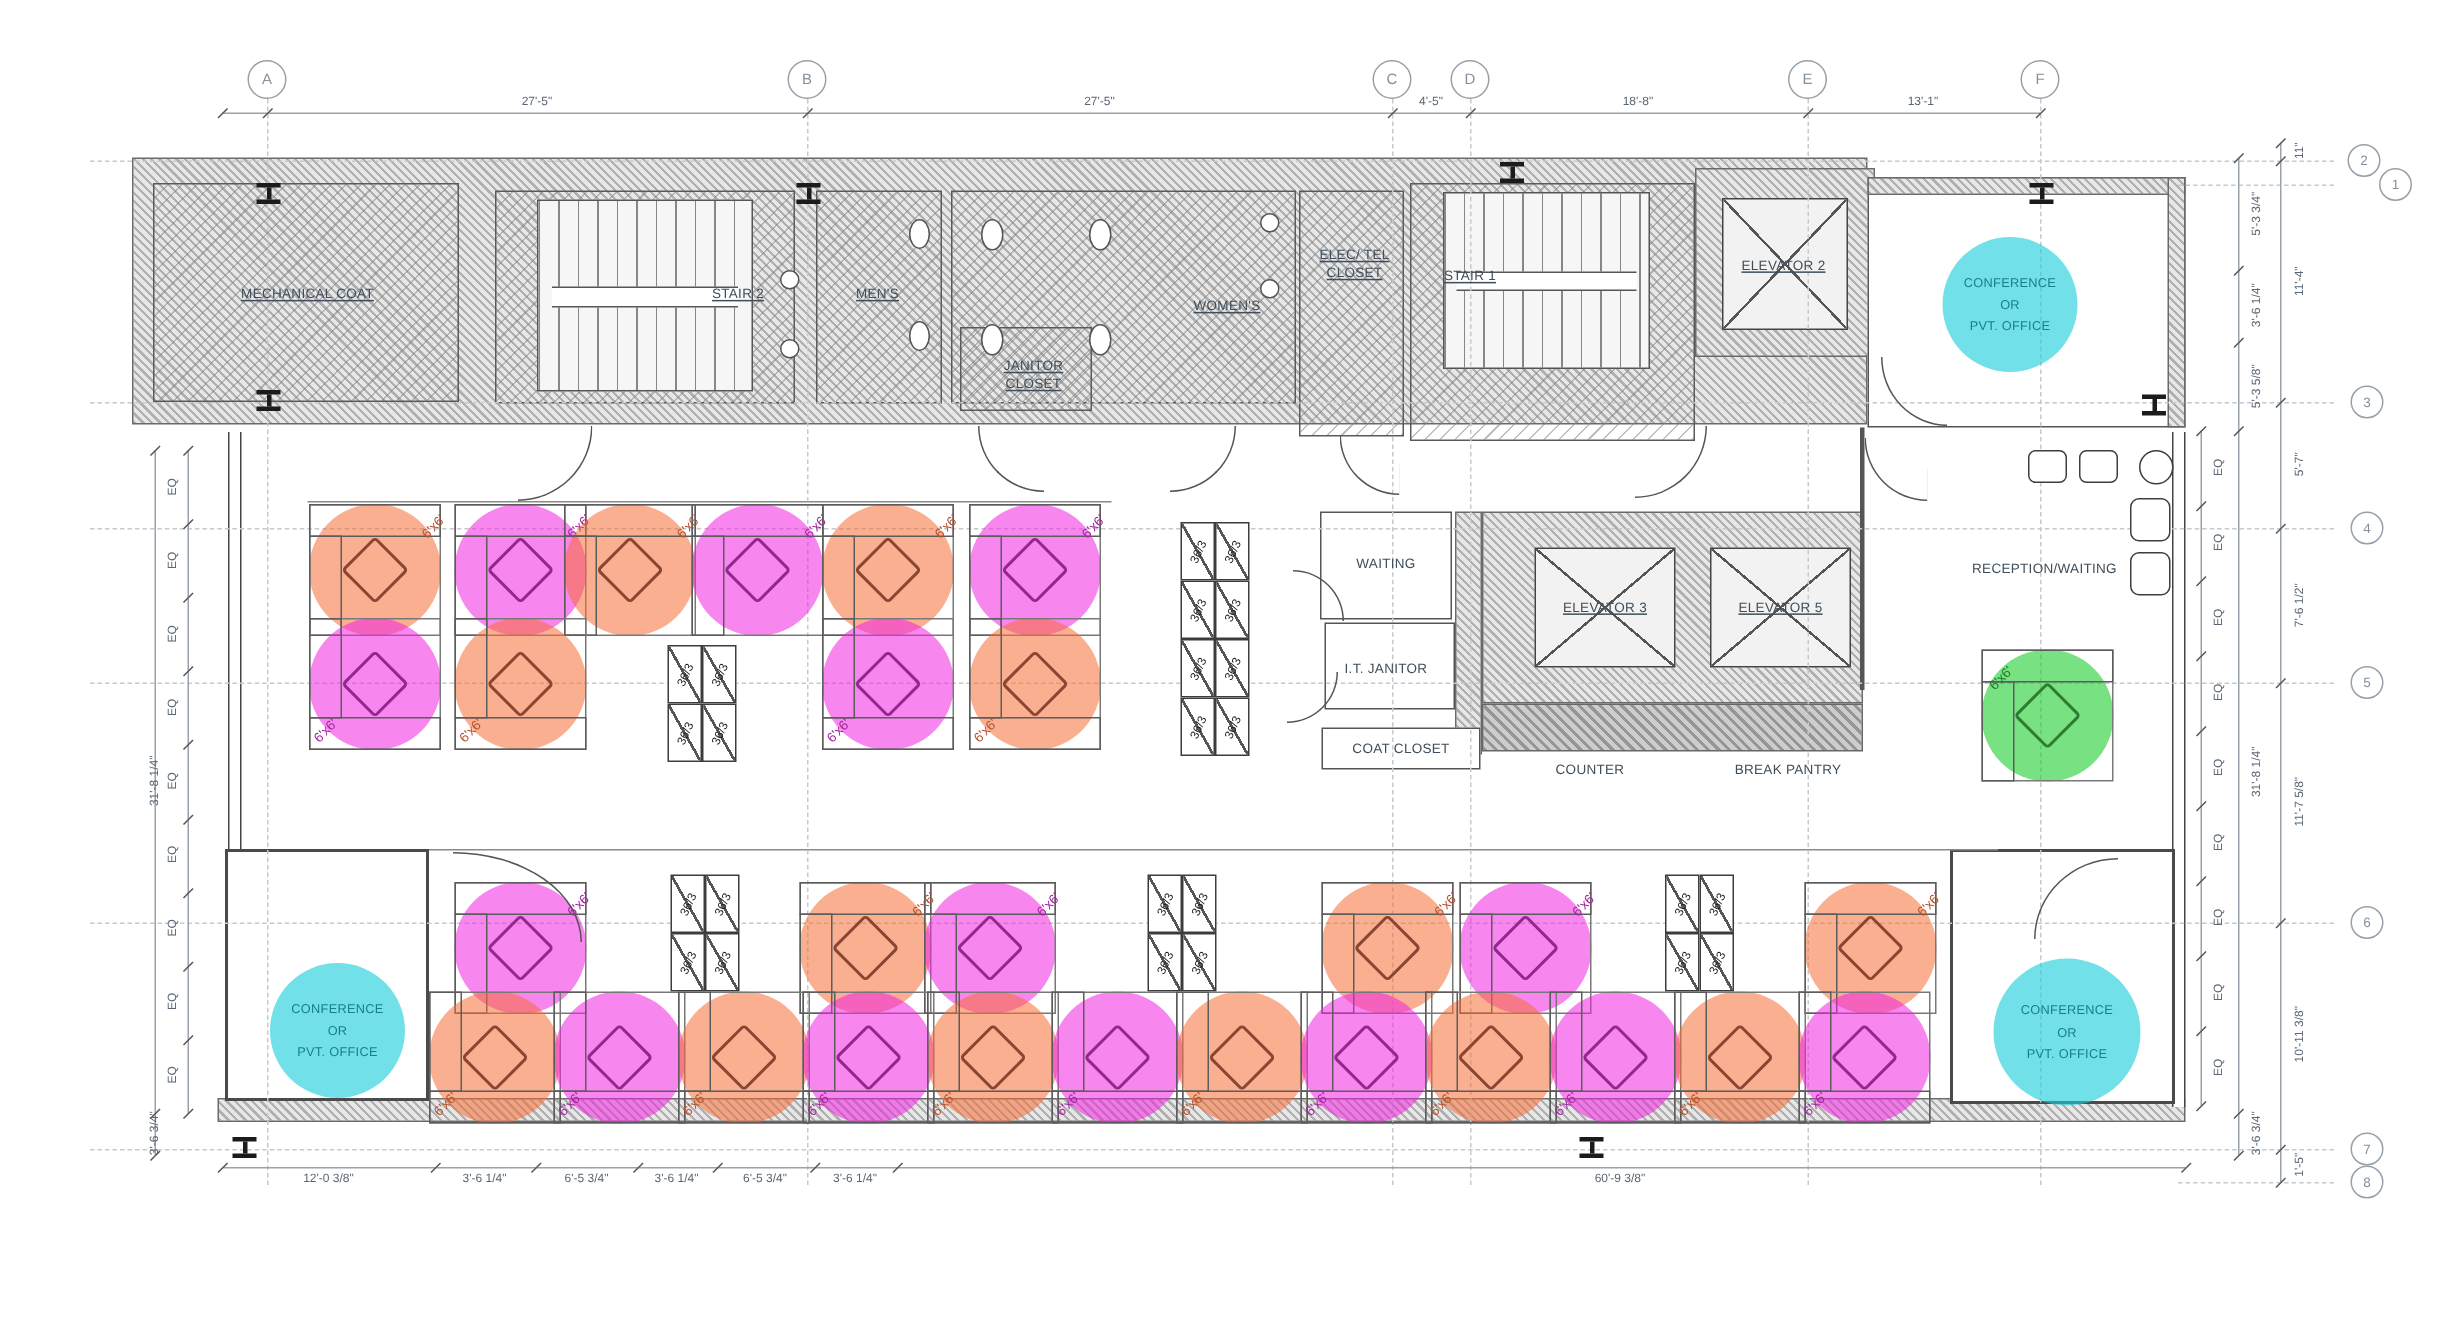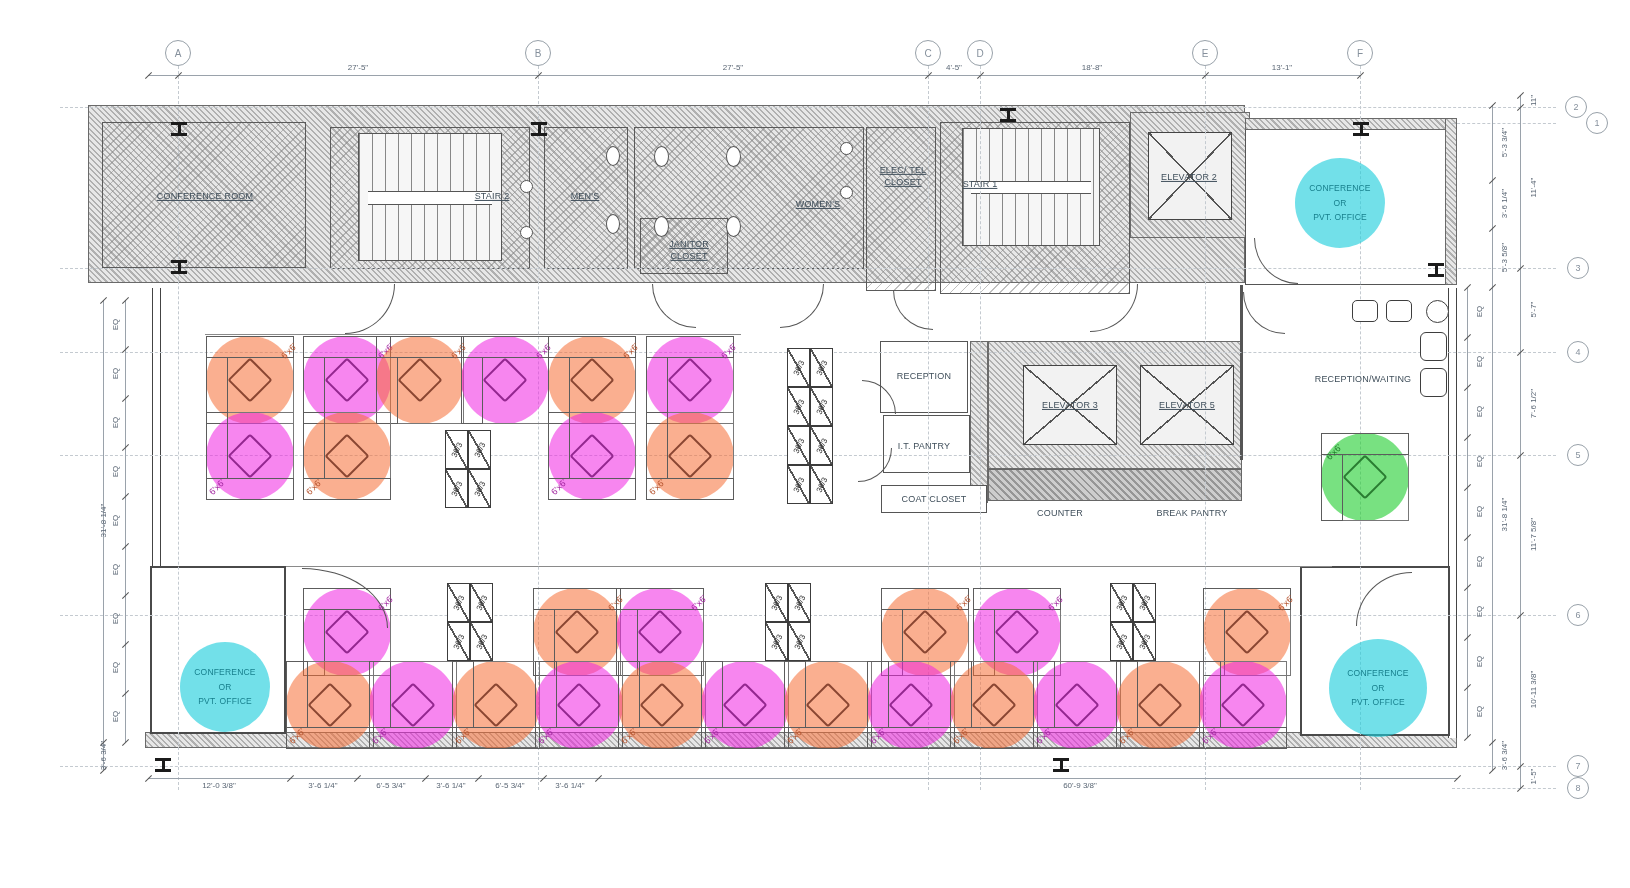--- a/index.html
+++ b/index.html
@@ -106,38 +106,38 @@
   <div class="abs fix" style="left:726px;top:216px;width:15px;height:21px;border-radius:50%"></div>
   <div class="abs fix" style="left:840px;top:142px;width:13px;height:13px;border-radius:50%"></div>
   <div class="abs fix" style="left:840px;top:186px;width:13px;height:13px;border-radius:50%"></div>
 
   <div class="furn" style="left:1352px;top:300px;width:26px;height:22px;border-radius:5px"></div>
   <div class="furn" style="left:1386px;top:300px;width:26px;height:22px;border-radius:5px"></div>
   <div class="furn" style="left:1426px;top:300px;width:23px;height:23px;border-radius:50%"></div>
   <div class="furn" style="left:1420px;top:332px;width:27px;height:29px;border-radius:6px"></div>
   <div class="furn" style="left:1420px;top:368px;width:27px;height:29px;border-radius:6px"></div>
 
-  <div class="rlbl" style="left:205px;top:196px">CONFERENCE ROOM</div>
+  <div class="rlbl" style="left:205px;top:196px">MECHANICAL COAT</div>
   <div class="rlbl" style="left:492px;top:196px">STAIR 2</div>
   <div class="rlbl" style="left:585px;top:196px">MEN'S</div>
   <div class="rlbl" style="left:689px;top:250px">
     <span style="display:block">JANITOR</span>
     <span style="display:block">CLOSET</span>
   </div>
   <div class="rlbl" style="left:818px;top:204px">WOMEN'S</div>
   <div class="rlbl" style="left:903px;top:176px">
     <span style="display:block">ELEC/ TEL</span>
     <span style="display:block">CLOSET</span>
   </div>
   <div class="rlbl" style="left:980px;top:184px">STAIR 1</div>
   <div class="rlbl" style="left:1189px;top:177px">ELEVATOR 2</div>
   <div class="rlbl" style="left:1070px;top:405px">ELEVATOR 3</div>
   <div class="rlbl" style="left:1187px;top:405px">ELEVATOR 5</div>
-  <div class="rlbl nu" style="left:924px;top:376px">RECEPTION</div>
-  <div class="rlbl nu" style="left:924px;top:446px">I.T. PANTRY</div>
+  <div class="rlbl nu" style="left:924px;top:376px">WAITING</div>
+  <div class="rlbl nu" style="left:924px;top:446px">I.T. JANITOR</div>
   <div class="rlbl nu" style="left:934px;top:499px">COAT CLOSET</div>
   <div class="rlbl nu" style="left:1060px;top:513px">COUNTER</div>
   <div class="rlbl nu" style="left:1192px;top:513px">BREAK PANTRY</div>
   <div class="rlbl nu" style="left:1363px;top:379px">RECEPTION/WAITING</div>
 
 <div class="gl-v" style="left: 178px; top: 66px; height: 724px;"></div>
     <div class="bub" style="left: 165px; top: 40px; width: 26px; height: 26px; font-size: 10px;">A</div>
     <div class="gl-v" style="left: 538px; top: 66px; height: 724px;"></div>
     <div class="bub" style="left: 525px; top: 40px; width: 26px; height: 26px; font-size: 10px;">B</div>
     <div class="gl-v" style="left: 928px; top: 66px; height: 724px;"></div>

